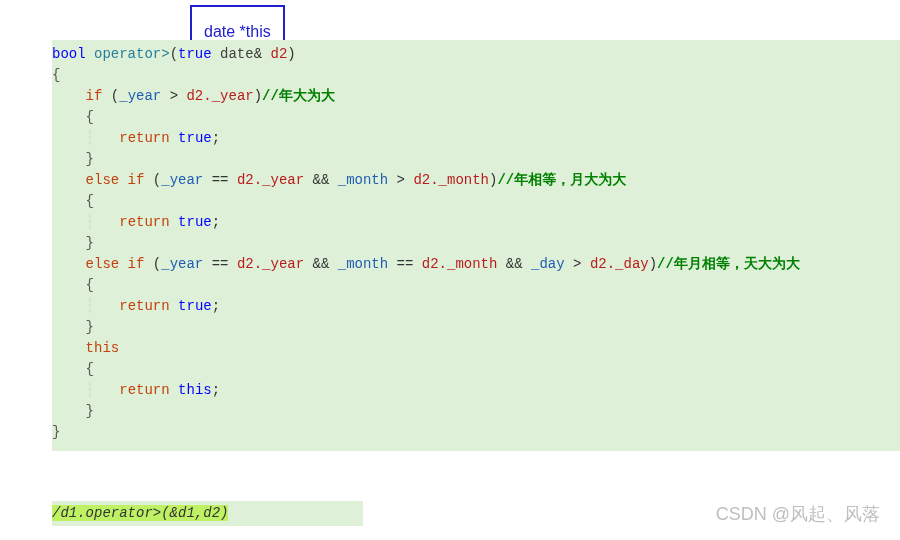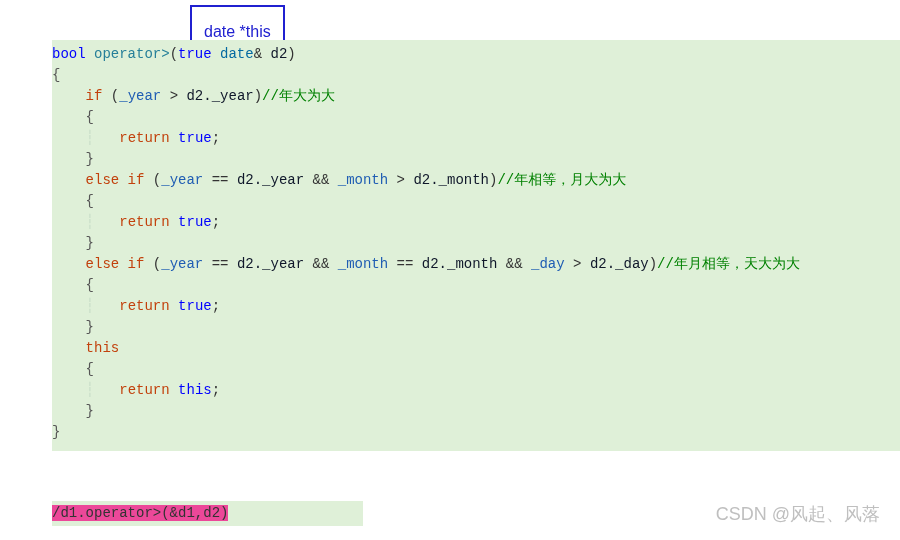--- a/index.html
+++ b/index.html
@@ -51,30 +51,30 @@
     font-family: 'Microsoft YaHei', Arial, sans-serif;
     font-size: 18px;
   }
   .indent-guide {
     color: #c8ddc8;
   }
 
   
   .c-keyword { color: #0000ff; }
   .c-flow    { color: #c2410c; }
-  .c-type    { color: #0369a1; }
+  .c-type    { color: #404040; }
   .c-func    { color: #267f99; }
   .c-member  { color: #1f5db3; }
-  .c-gray    { color: #0f172a; }
+  .c-gray    { color: #b91c1c; }
   .c-op      { color: #333333; }
   .c-punct   { color: #333333; }
   .c-brace   { color: #555555; }
-  .c-comment { color: #008000; }
+  .c-comment { color: #008000; font-weight: bold; }
   .c-black   { color: #333333; }
-  .c-highlight { background: #ec4899; }
+  .c-highlight { background: #bef264; font-style: italic; }
 </style>
 </head>
 <body>
 
 <div class="annotation-box">date *this</div>
 
 <div class="code-block"><span class="c-keyword">bool</span> <span class="c-func">operator&gt;</span><span class="c-punct">(</span><span class="c-keyword">true</span> <span class="c-type">date</span><span class="c-op">&amp;</span> <span class="c-gray">d2</span><span class="c-punct">)</span>
 <span class="c-brace">{</span>
     <span class="c-flow">if</span> <span class="c-punct">(</span><span class="c-member">_year</span> <span class="c-op">&gt;</span> <span class="c-gray">d2</span><span class="c-gray">.</span><span class="c-gray">_year</span><span class="c-punct">)</span><span class="c-comment">//年大为大</span>
     <span class="c-brace">{</span>

